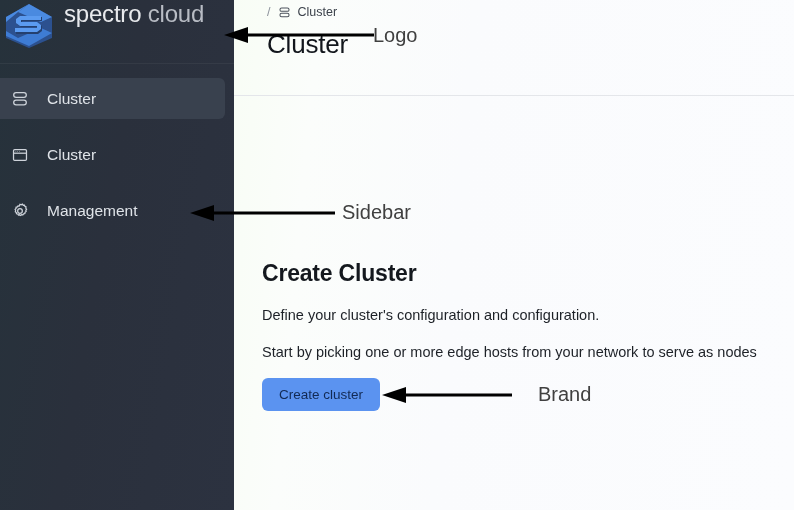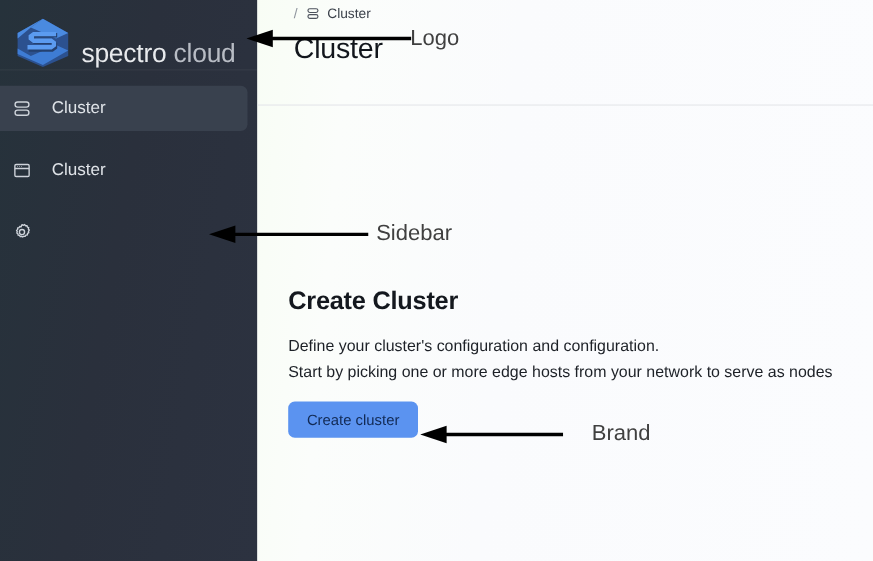--- a/index.html
+++ b/index.html
@@ -26,22 +26,22 @@
     width: 234px;
     height: 510px;
     flex: 0 0 234px;
     background: linear-gradient(100deg, #26323b 0%, #2a303c 45%, #2c3240 100%);
     box-sizing: border-box;
     overflow: hidden;
   }
   .brand {
     height: 64px;
     display: flex;
-    align-items: flex-end;
-    padding-left: 10px;
+    align-items: flex-start;
+    padding-left: 0;
     box-sizing: border-box;
     border-bottom: 1px solid rgba(255,255,255,0.05);
   }
   .brand-mark {
     width: 58px;
     height: 50px;
     flex: 0 0 58px;
     display: block;
   }
   .brand-text {
@@ -141,21 +141,21 @@
     color: #14181e;
     letter-spacing: -0.2px;
   }
   .para {
     font-size: 14.5px;
     color: #1d2127;
     margin-top: 20px;
     white-space: nowrap;
   }
   .para.second {
-    margin-top: 8px;
+    margin-top: 21px;
   }
   .cta-row {
     margin-top: 18px;
   }
   .cta-button {
     display: inline-block;
     background: #5b93f0;
     color: #122a54;
     font-size: 13.5px;
     border: none;
@@ -239,20 +239,21 @@
         <span class="nav-label">Cluster</span>
       </div>
 
       <div class="nav-item">
         <span class="nav-icon">
           <svg viewBox="0 0 20 20" width="18" height="18" fill="none" stroke="currentColor" stroke-width="1.4">
             <circle cx="10" cy="10" r="2.6"></circle>
             <path d="M10 2.6 L11.4 3.1 L12.6 2.4 L13.6 3.6 L15 3.5 L15.4 4.9 L16.7 5.5 L16.4 6.9 L17.3 8 L16.5 9.2 L16.8 10.6 L15.6 11.4 L15.4 12.8 L14 13.1 L13.2 14.3 L11.8 14.1 L10.7 14.9 L9.6 14.2 L8.2 14.5 L7.5 13.3 L6.1 13.1 L5.9 11.7 L4.8 10.9 L5.2 9.5 L4.6 8.3 L5.6 7.3 L5.6 5.9 L7 5.5 L7.8 4.3 L9.1 4.5 Z"></path>
           </svg>
         </span>
+        <span class="nav-label">Management</span>
       </div>
 
     </div>
   </div>
 
   <div class="main">
 
     <div class="topbar">
       <div class="breadcrumb">
         <span class="crumb-slash">/</span>

